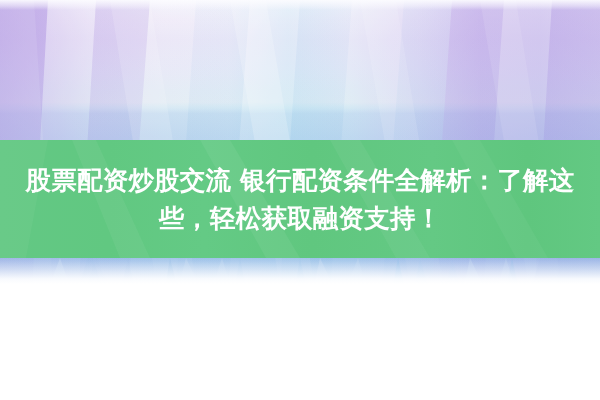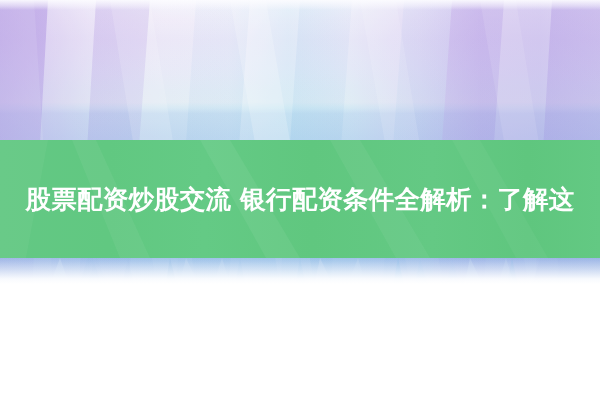--- a/index.html
+++ b/index.html
@@ -225,15 +225,16 @@
     <div class="band-facets">
       <svg viewBox="0 0 600 118" preserveAspectRatio="none" xmlns="http://www.w3.org/2000/svg">
         <polygon points="96,0 150,118 120,118 72,0" fill="#ffffff" opacity="0.05"></polygon>
         <polygon points="230,0 300,118 266,118 200,0" fill="#ffffff" opacity="0.06"></polygon>
         <polygon points="360,0 430,118 396,118 330,0" fill="#ffffff" opacity="0.05"></polygon>
         <polygon points="480,0 548,118 516,118 452,0" fill="#ffffff" opacity="0.04"></polygon>
         <polygon points="0,0 48,0 26,118 0,118" fill="#ffffff" opacity="0.04"></polygon>
       </svg>
     </div>
     <div class="title-text">股票配资炒股交流 银行配资条件全解析：了解这</div>
+    <div class="title-text title-line-2">些，轻松获取融资支持！</div>
   </div>
 
 </div>
 
 </body></html>

